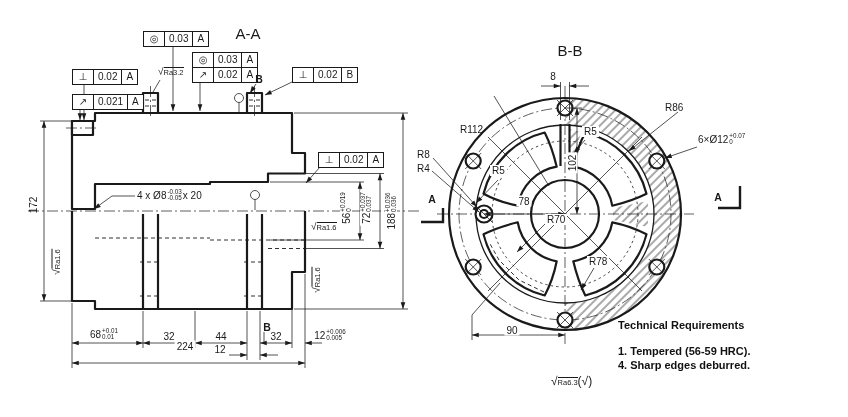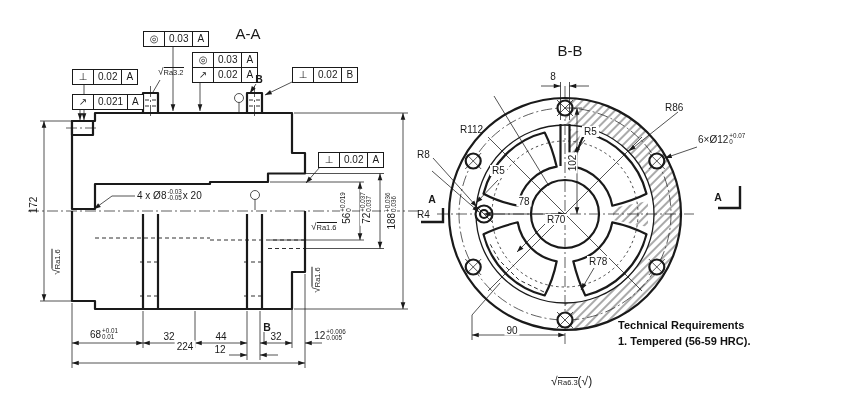--- a/index.html
+++ b/index.html
@@ -26,21 +26,21 @@
   .fcf .row{display:flex;border:1.2px solid #1a1a1a;margin-top:-1.2px;}
   .fcf .row:first-child{margin-top:0;}
   .fcf .c{padding:0 4px;height:14px;line-height:14px;text-align:center;border-left:1.2px solid #1a1a1a;}
   .fcf .c:first-child{border-left:none;min-width:12px;}
   .ra{position:absolute;font-size:7.5px;white-space:nowrap;color:#1a1a1a;}
   .ra .ck{font-size:10px;}
   .ra .ov{border-top:0.8px solid #1a1a1a;}
   .letter{font-size:10.5px;font-weight:600;}
   #techreq{position:absolute;left:618px;top:318px;width:205px;
            font-size:11px;line-height:14.2px;font-weight:bold;color:#111;}
-  #techreq .tr-title{margin-bottom:2px;}
+  #techreq .tr-title{margin-bottom:12px;}
   #ranote{position:absolute;left:551px;top:374px;font-size:7.5px;color:#1a1a1a;}
   #ranote .ck{font-size:12px;}
   #ranote .ov{border-top:0.8px solid #1a1a1a;}
 </style>
 </head>
 <body>
 
 <div id="stage">
 
 <svg width="848" height="417" viewBox="0 0 848 417">
@@ -344,35 +344,36 @@
 
 <div class="lbl ctr" style="left:553px;top:76px;">8</div>
 <div class="lbl rot bgw" style="left:572px;top:163px;">102</div>
 <div class="lbl ctr bgw" style="left:524px;top:201px;">78</div>
 <div class="lbl ctr bgw" style="left:512px;top:330px;text-align:right;">90</div>
 <div class="lbl" style="left:460px;top:80px;margin-top:44px;">R112</div>
 <div class="lbl" style="left:665px;top:102px;">R86</div>
 <div class="lbl bgw" style="left:582px;top:126px;">R5</div>
 <div class="lbl bgw" style="left:490px;top:165px;">R5</div>
 <div class="lbl" style="left:417px;top:149px;">R8</div>
-<div class="lbl" style="left:417px;top:163px;margin-top:46px;">R4</div>
+<div class="lbl" style="left:417px;top:163px;">R4</div>
 <div class="lbl bgw" style="left:545px;top:214px;">R70</div>
 <div class="lbl bgw" style="left:587px;top:256px;">R78</div>
 <div class="lbl dim" style="left:698px;top:133px;">
   <span>6×Ø12</span>
   <span class="tol">
         <i>+0.07</i>
         <i>0</i>
       </span>
 </div>
 <div class="lbl letter ctr" style="left:432px;top:199px;">A</div>
 <div class="lbl letter ctr" style="left:718px;top:197px;">A</div>
 
 <div id="techreq">
   <div class="tr-title">Technical Requirements</div>
   <div>1. Tempered (56-59 HRC).</div>
+  <div>4. Sharp edges deburred.</div>
 </div>
 
 <div id="ranote">
   <span class="ck">√</span><span class="ov">Ra6.3</span><span class="ck">(√)</span>
 </div>
 
 </div>
 
 </body></html>

